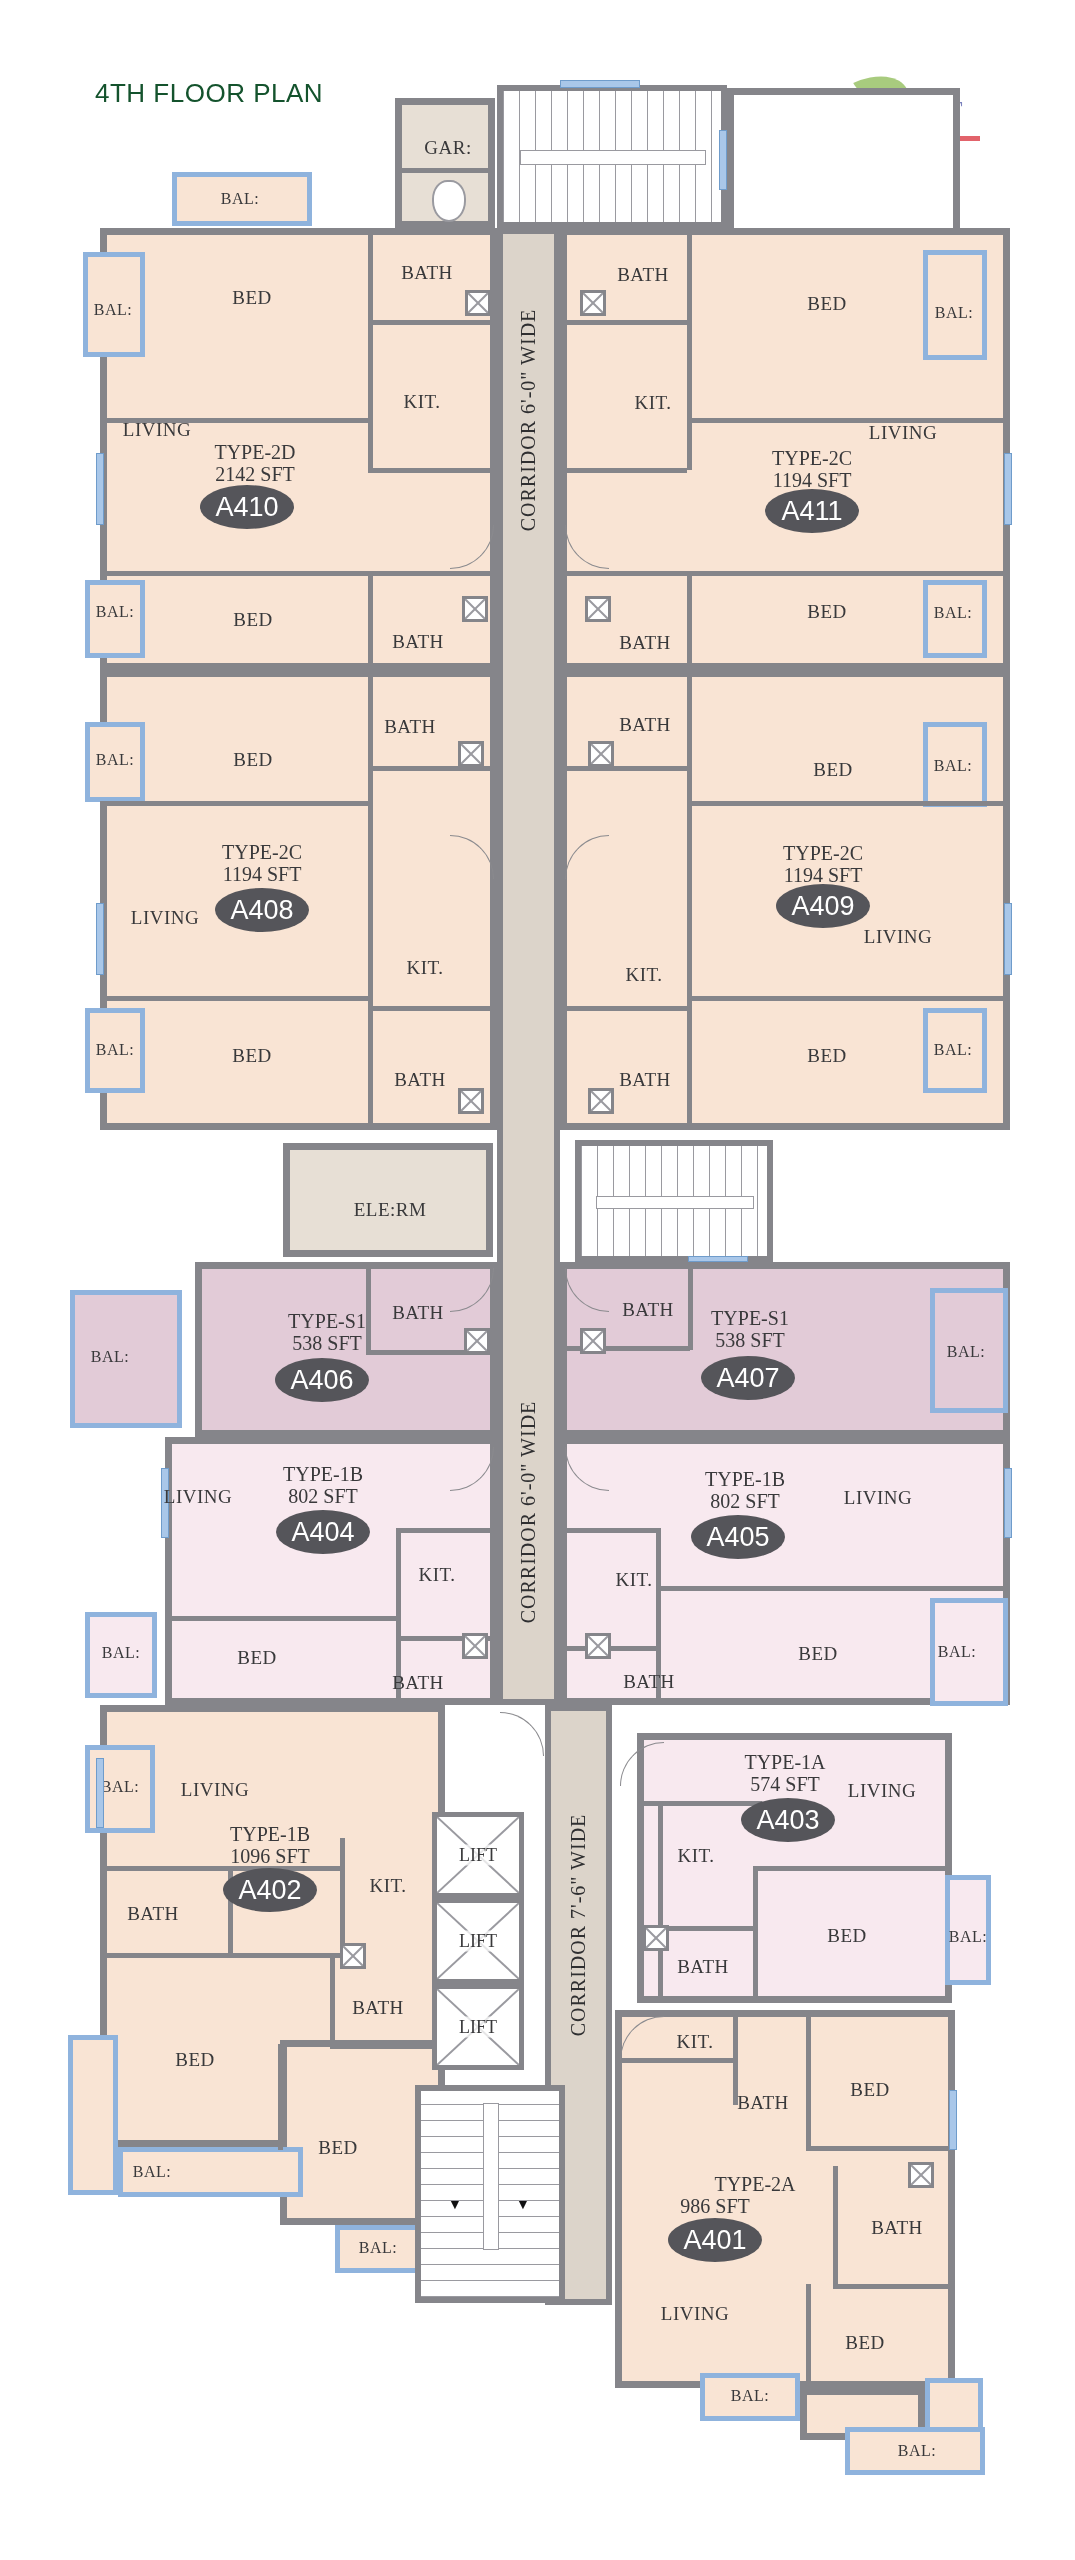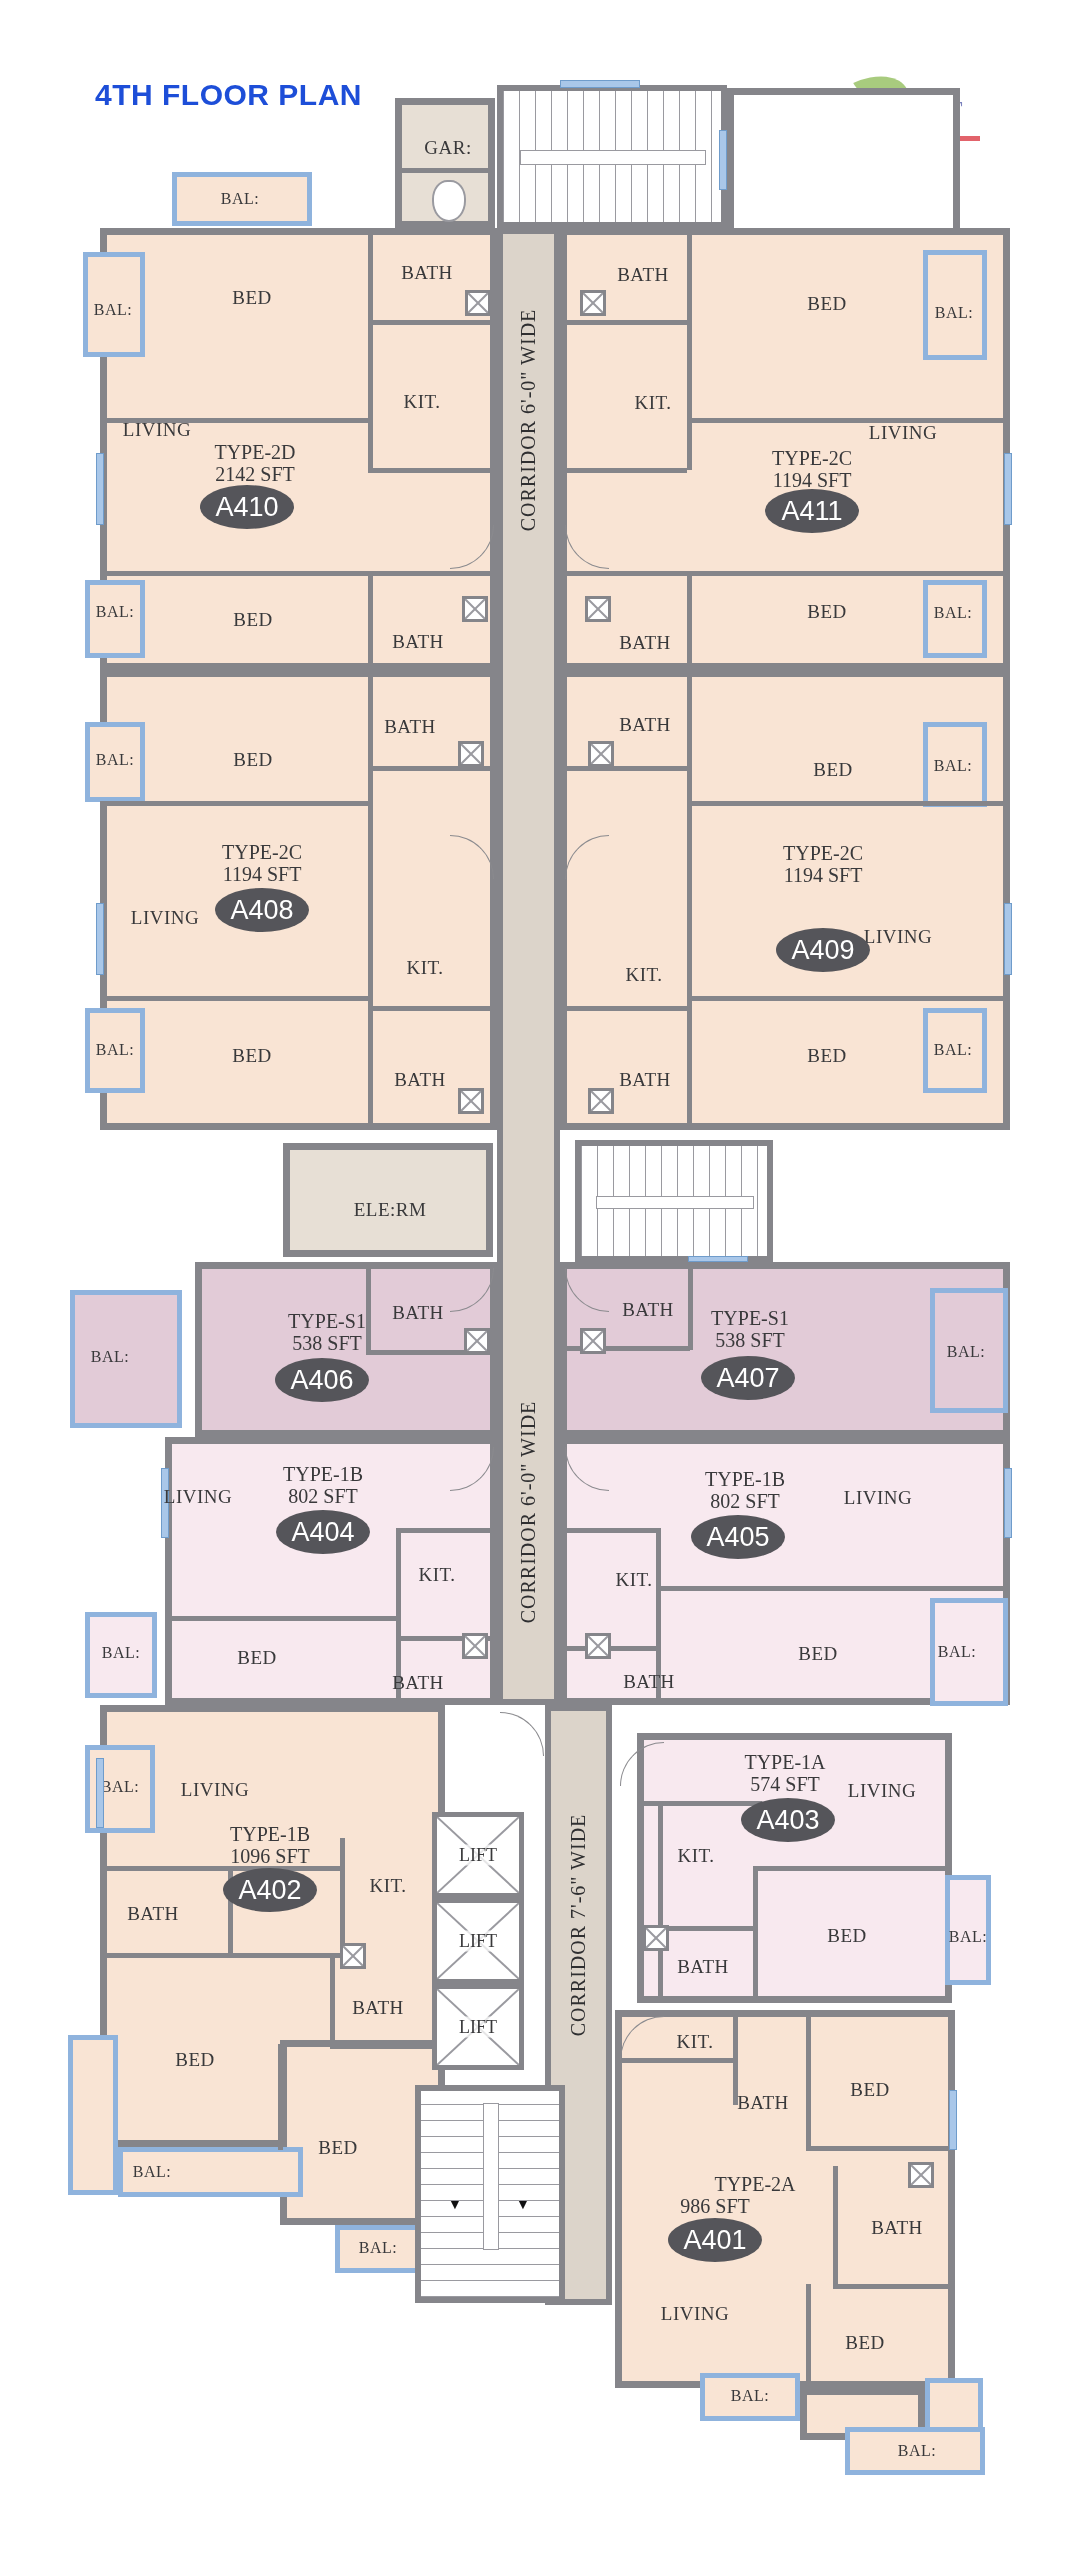--- a/index.html
+++ b/index.html
@@ -26,21 +26,21 @@
   .lift-label{position:absolute;left:50%;top:50%;transform:translate(-50%,-50%);font-size:18px;color:#39393b;
         background:rgba(255,255,255,.75);padding:0 3px;}
   .shaft{position:absolute;width:26px;height:26px;background:#ffffff;border:3px solid #85858a;box-sizing:border-box;}
   .door{position:absolute;width:44px;height:44px;box-sizing:border-box;}
   .door-tl{border-left:1.5px solid #8a8a8e;border-top:1.5px solid #8a8a8e;border-radius:100% 0 0 0;}
   .door-tr{border-right:1.5px solid #8a8a8e;border-top:1.5px solid #8a8a8e;border-radius:0 100% 0 0;}
   .door-bl{border-left:1.5px solid #8a8a8e;border-bottom:1.5px solid #8a8a8e;border-radius:0 0 0 100%;}
   .door-br{border-right:1.5px solid #8a8a8e;border-bottom:1.5px solid #8a8a8e;border-radius:0 0 100% 0;}
   .window{position:absolute;background:#a9c7e9;border:1px solid #6f9ccb;box-sizing:border-box;}
   #title{position:absolute;left:95px;top:78px;margin:0;font-family:"Liberation Sans",sans-serif;
-         font-weight:bold;font-size:30px;color:#1d4ed8;letter-spacing:.5px;}
+         font-weight:normal;font-size:26px;color:#14532d;letter-spacing:.5px;}
   #logo{position:absolute;left:770px;top:72px;width:220px;display:flex;flex-direction:column;align-items:center;}
   #leaf{width:46px;height:28px;background:#a8cb7e;border-radius:0 100% 0 100%;transform:rotate(-25deg);margin-bottom:-4px;}
   #brand{font-size:27px;color:#7b82bd;font-family:"Liberation Serif",serif;white-space:nowrap;}
   #tagline-row{display:flex;align-items:center;gap:8px;margin-top:2px;}
   .dash{width:34px;height:5px;background:#e2636b;}
   #tagline{font-size:16px;font-style:italic;color:#8b8fb8;white-space:nowrap;}
   .wc{position:absolute;width:30px;height:38px;border:2px solid #9a9aa0;border-radius:45% 45% 50% 50%;background:#fff;}
   .arrow{position:absolute;transform:translate(-50%,-50%);font-size:14px;color:#111;}
 </style>
 </head>
@@ -373,21 +373,21 @@
     <div class="type-label" style="left: 255px; top: 474px;">2142 SFT</div>
     <div class="oval" style="left: 247px; top: 507px;">A410</div>
     <div class="type-label" style="left: 812px; top: 458px;">TYPE-2C</div>
     <div class="type-label" style="left: 812px; top: 480px;">1194 SFT</div>
     <div class="oval" style="left: 812px; top: 511px;">A411</div>
     <div class="type-label" style="left: 262px; top: 852px;">TYPE-2C</div>
     <div class="type-label" style="left: 262px; top: 874px;">1194 SFT</div>
     <div class="oval" style="left: 262px; top: 910px;">A408</div>
     <div class="type-label" style="left: 823px; top: 853px;">TYPE-2C</div>
     <div class="type-label" style="left: 823px; top: 875px;">1194 SFT</div>
-    <div class="oval" style="left: 823px; top: 950px;">A409</div>
+    <div class="oval" style="left: 823px; top: 906px;">A409</div>
     <div class="type-label" style="left: 327px; top: 1321px;">TYPE-S1</div>
     <div class="type-label" style="left: 327px; top: 1343px;">538 SFT</div>
     <div class="oval" style="left: 322px; top: 1380px;">A406</div>
     <div class="type-label" style="left: 750px; top: 1318px;">TYPE-S1</div>
     <div class="type-label" style="left: 750px; top: 1340px;">538 SFT</div>
     <div class="oval" style="left: 748px; top: 1378px;">A407</div>
     <div class="type-label" style="left: 323px; top: 1474px;">TYPE-1B</div>
     <div class="type-label" style="left: 323px; top: 1496px;">802 SFT</div>
     <div class="oval" style="left: 323px; top: 1532px;">A404</div>
     <div class="type-label" style="left: 745px; top: 1479px;">TYPE-1B</div>

